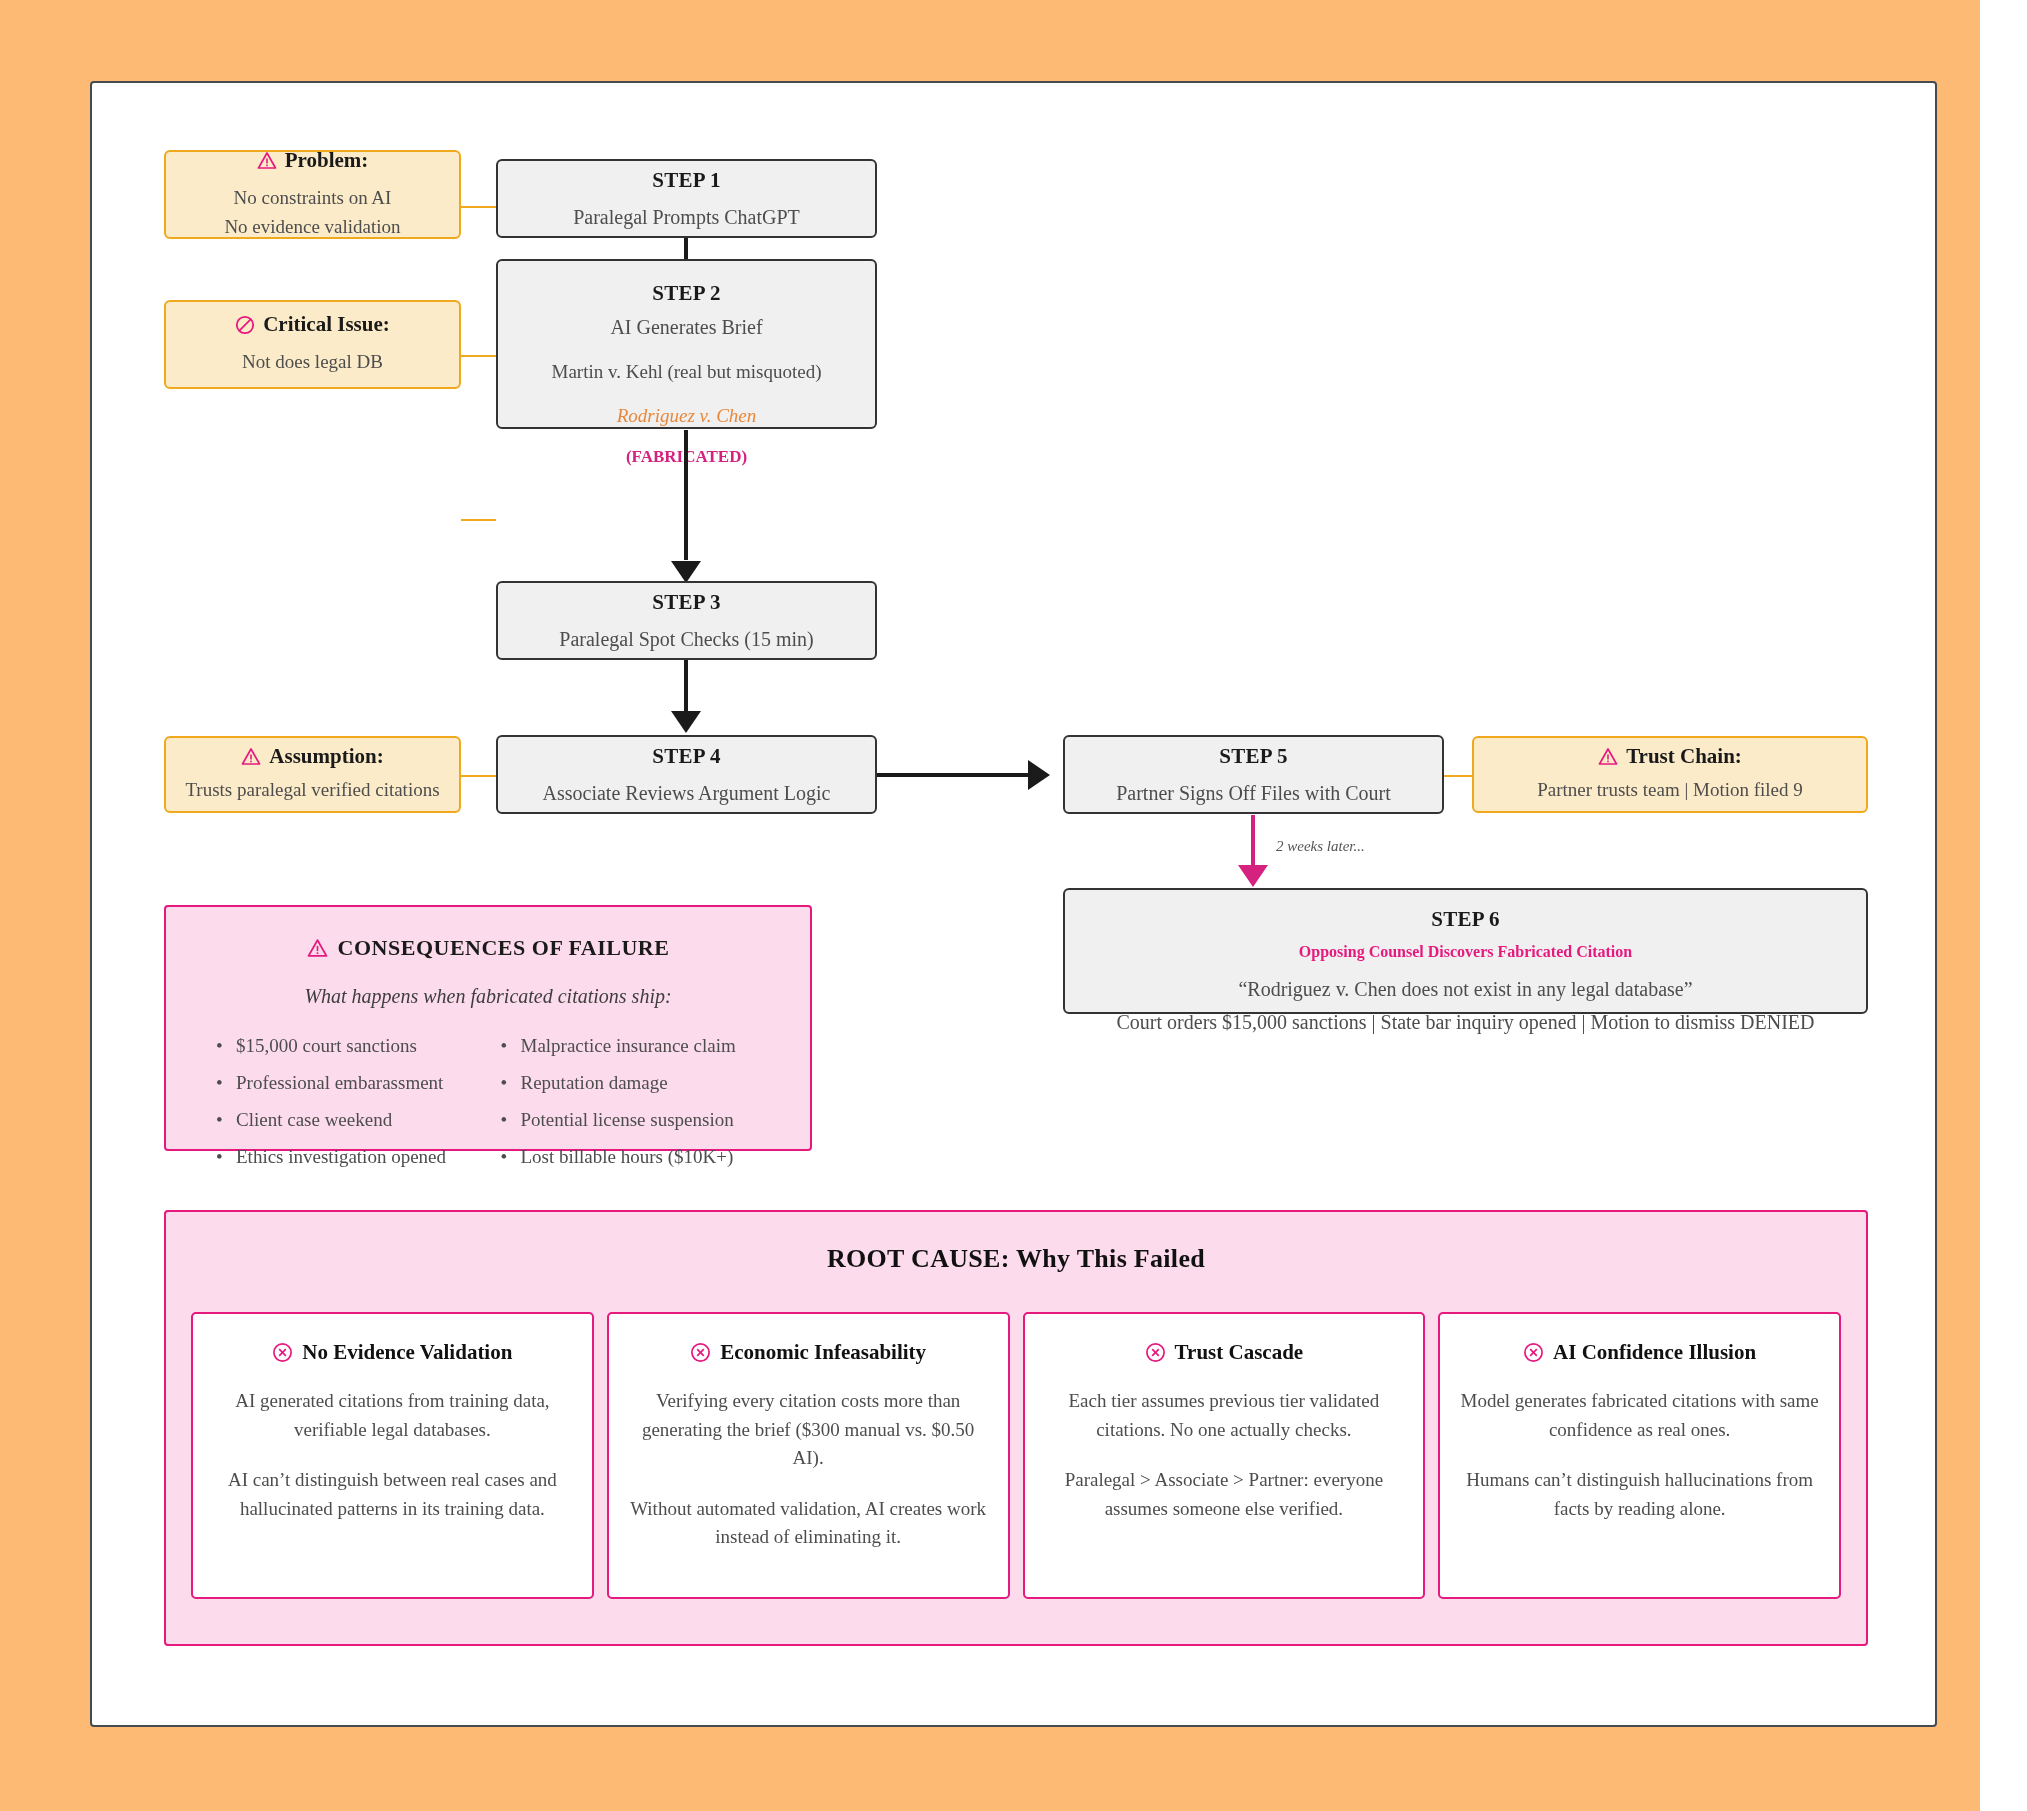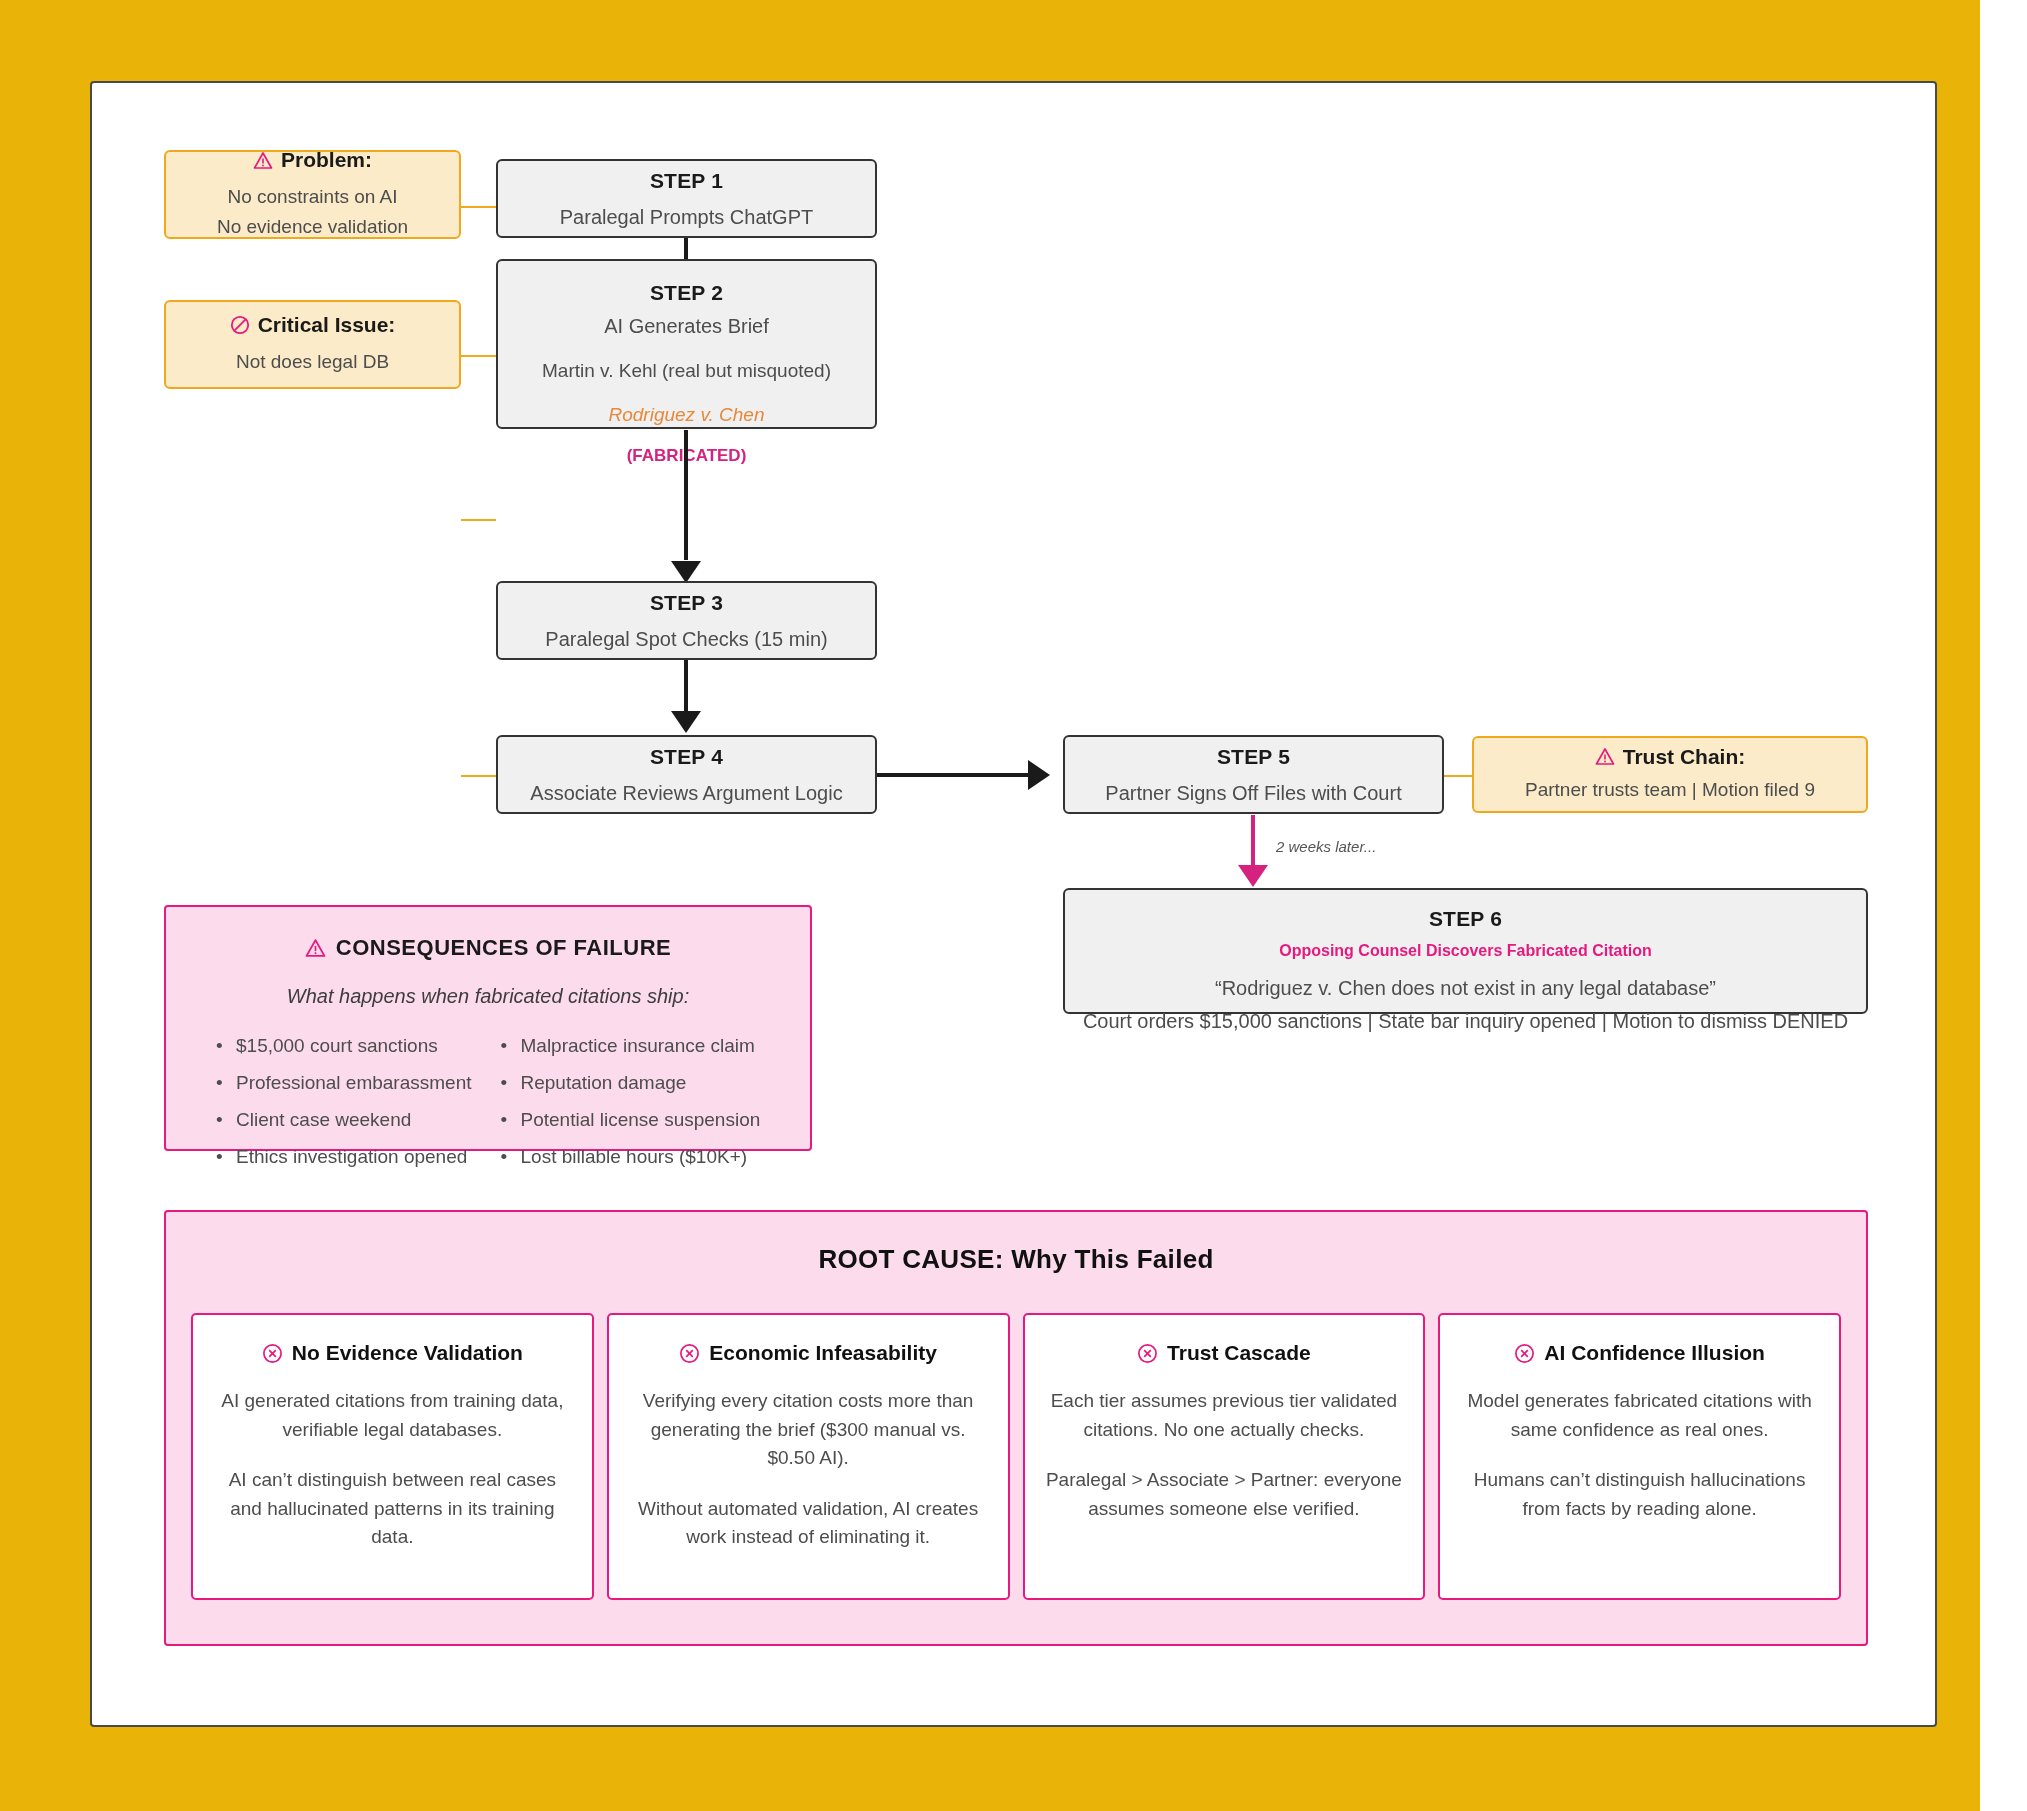--- a/index.html
+++ b/index.html
@@ -5,22 +5,23 @@
   * { box-sizing: border-box; }
   html, body {
     margin: 0; padding: 0;
     background: #ffffff;
     font-family: "Liberation Sans", sans-serif;
   }
   #stage {
     position: relative;
     width: 1980px;
     height: 1812px;
-    background: #eab308;
+    background: #fdba74;
     overflow: hidden;
+    font-family: Liberation Serif, serif;
   }
   #frame {
     position: absolute;
     left: 90px; top: 81px;
     width: 1847px; height: 1646px;
     border: 2px solid #444a4e;
     border-radius: 4px;
     background: #fff;
   }
 
@@ -265,20 +266,33 @@
     <div class="ylink" style="left:369px; top:436px; width:35px;"></div>
 
     <div class="stepbox" style="left:404px; top:498px; width:381px; height:79px;">
       <div class="sttitle">STEP 3</div>
       <div class="stsub">Paralegal Spot Checks (15 min)</div>
     </div>
 
     <div class="vline" style="left:592px; top:577px; height:55px;"></div>
     <div class="arrowdown" style="left:579px; top:628px;"></div>
 
+    <div class="notebox compact" style="left:72px; top:653px; width:297px; height:77px;">
+      <div class="nbtitle">
+        <span class="ico">
+          <svg width="20" height="19" viewBox="0 0 20 19">
+              <path d="M10 2 L18.5 17 L1.5 17 Z" fill="none" stroke="#e6197f" stroke-width="1.7" stroke-linejoin="round"></path>
+              <rect x="9.2" y="7.5" width="1.6" height="5" fill="#e6197f"></rect>
+              <rect x="9.2" y="13.6" width="1.6" height="1.7" fill="#e6197f"></rect>
+            </svg>
+        </span>
+        <span>Assumption:</span>
+      </div>
+      <div class="nbline">Trusts paralegal verified citations</div>
+    </div>
     <div class="ylink" style="left:369px; top:692px; width:35px;"></div>
 
     <div class="stepbox" style="left:404px; top:652px; width:381px; height:79px;">
       <div class="sttitle">STEP 4</div>
       <div class="stsub">Associate Reviews Argument Logic</div>
     </div>
 
     <div class="hline" style="left:785px; top:690px; width:153px;"></div>
     <div class="arrowright" style="left:936px; top:677px;"></div>
 

